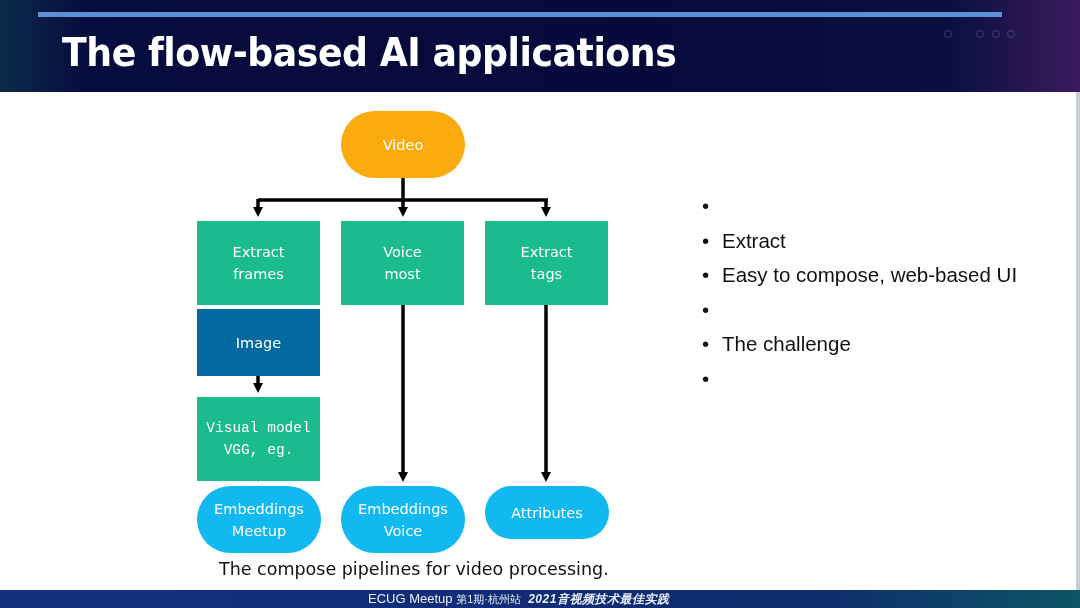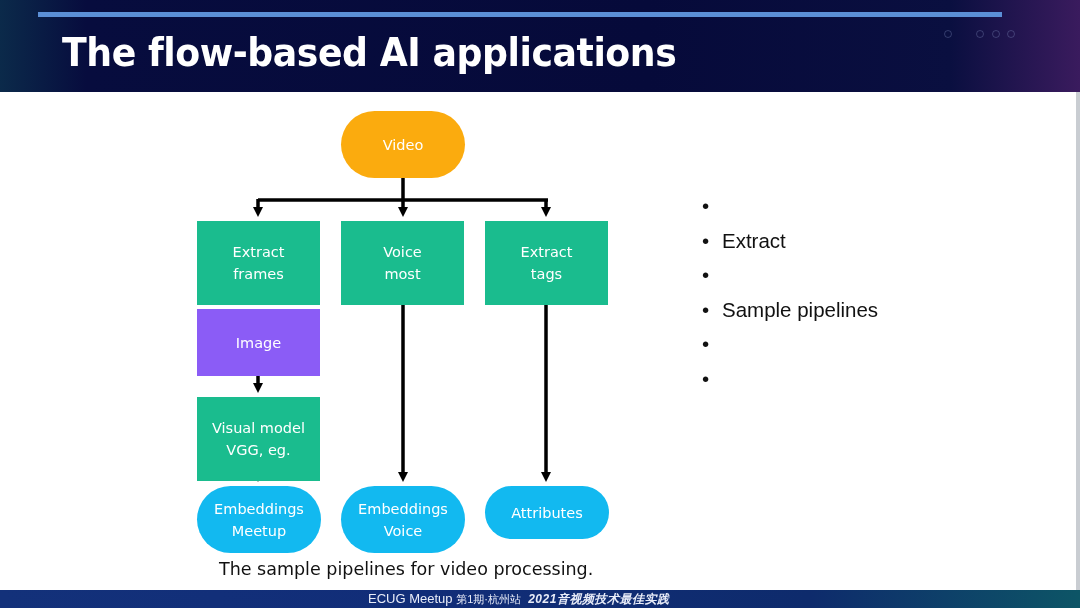--- a/index.html
+++ b/index.html
@@ -39,21 +39,21 @@
   }
   .footer-text .cn { font-size: 11px; }
   .footer-text .bold { font-weight: bold; font-style: italic; font-size: 12px; letter-spacing: 0.5px; }
 
   .node {
     position: absolute; display: flex; align-items: center; justify-content: center;
     text-align: center; color: #ffffff; font-family: "DejaVu Sans", sans-serif;
     font-size: 14.5px; line-height: 22px;
   }
   .rect-green { background: #1abc8e; width: 123px; height: 84px; }
-  .rect-orange { background: #8b5cf6; width: 123px; height: 67px; }
+  .rect-orange { background: #0369a1; width: 123px; height: 67px; }
   .pill-orange { background: #fbab0e; border-radius: 34px; }
   .pill-blue { background: #12b9f0; border-radius: 34px; }
 
   .caption {
     position: absolute; left: 219px; top: 559px; color: #111;
     font-family: "DejaVu Sans", sans-serif; font-size: 17.5px; white-space: nowrap;
   }
 
   .bullets { position: absolute; left: 700px; top: 194px; margin: 0; padding: 0; list-style: none; }
   .bullets li {
@@ -119,21 +119,21 @@
   <div>
       <div>Extract</div>
       <div>tags</div>
     </div>
 </div>
 
 <div class="node rect-orange" style="left:197px;top:309px;">
   <span>Image</span>
 </div>
 
-<div class="node rect-green" style="left:197px;top:397px;">
+<div class="node rect-green" style="left:197px;top:397px;font-family:Liberation Mono, monospace;">
   <div>
       <div>Visual model</div>
       <div>VGG, eg.</div>
     </div>
 </div>
 
 <div class="node pill-blue" style="left:197px;top:486px;width:124px;height:67px;">
   <div>
       <div>Embeddings</div>
       <div>Meetup</div>
@@ -142,28 +142,28 @@
 <div class="node pill-blue" style="left:341px;top:486px;width:124px;height:67px;">
   <div>
       <div>Embeddings</div>
       <div>Voice</div>
     </div>
 </div>
 <div class="node pill-blue" style="left:485px;top:486px;width:124px;height:53px;">
   <span>Attributes</span>
 </div>
 
-<div class="caption">The sample pipelines for video processing.</div>
+<div class="caption">The compose pipelines for video processing.</div>
 
 <ul class="bullets">
   <li><span class="dot">•</span></li>
   <li><span class="dot">•</span><span>Extract</span></li>
+  <li><span class="dot">•</span><span>Easy to compose, web-based UI</span></li>
   <li><span class="dot">•</span></li>
-  <li><span class="dot">•</span><span>Sample pipelines</span></li>
-  <li><span class="dot">•</span></li>
+  <li><span class="dot">•</span><span>The challenge</span></li>
   <li><span class="dot">•</span></li>
 </ul>
 
 <div class="footer">
   <div class="footer-text">
     <span>ECUG Meetup</span>
     <span class="cn">第1期·杭州站</span>
     &nbsp;<span class="bold">2021音视频技术最佳实践</span>
   </div>
 </div>

